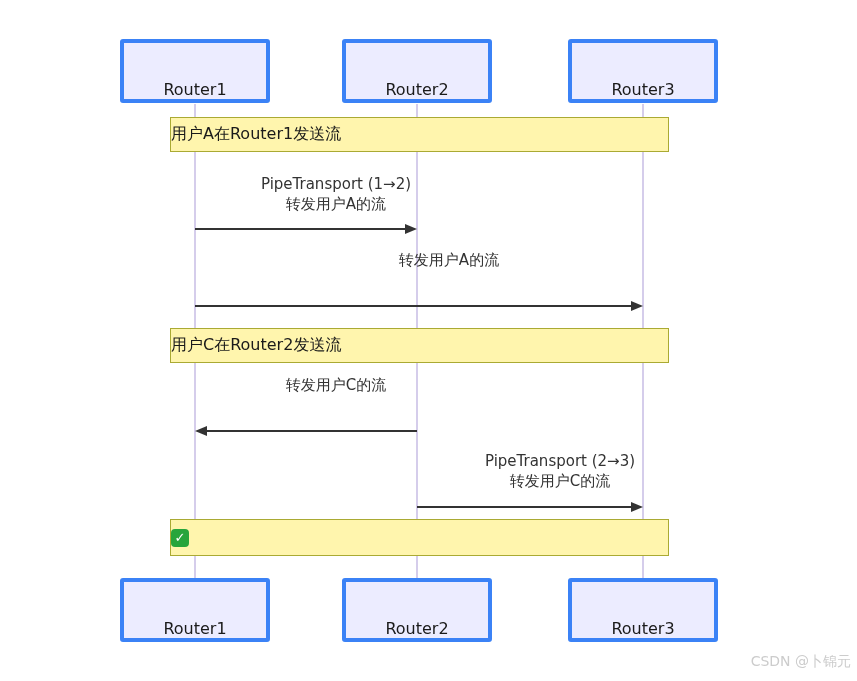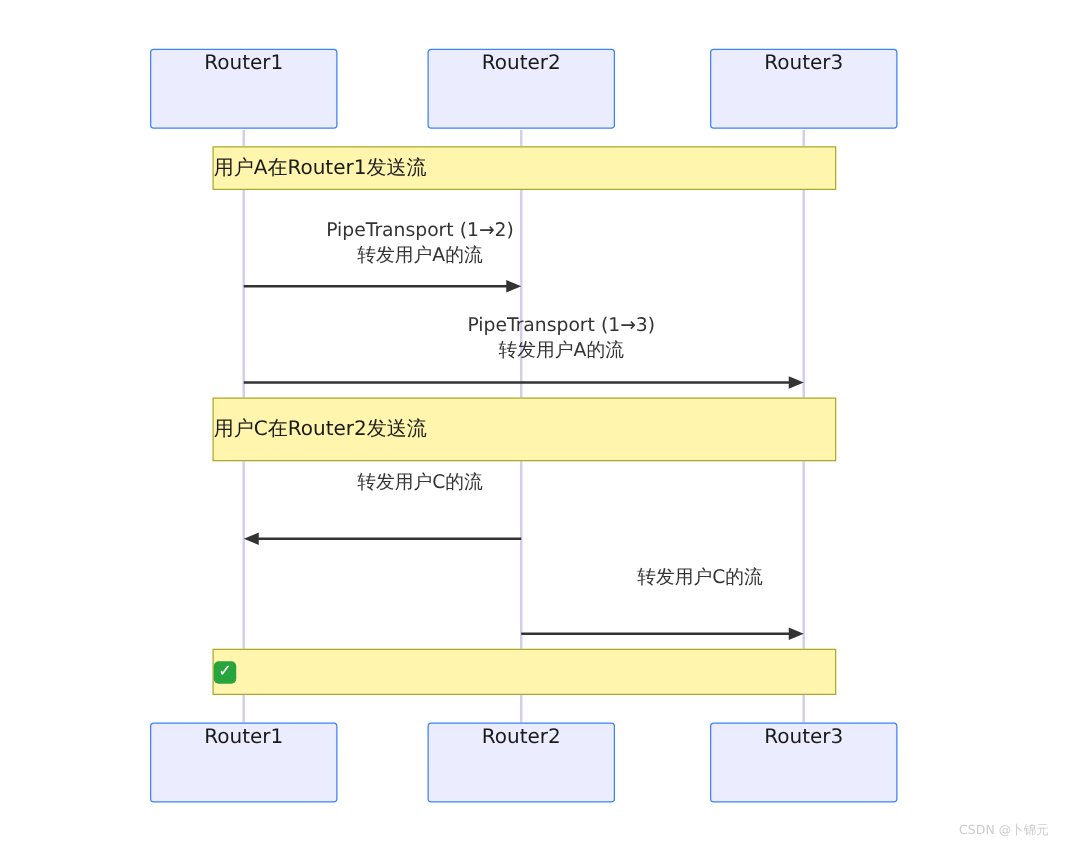--- a/index.html
+++ b/index.html
@@ -5,22 +5,22 @@
   html,body{margin:0;padding:0;background:#ffffff;}
   .stage{
     position:relative;width:857px;height:681px;background:#ffffff;overflow:hidden;
     font-family:"DejaVu Sans","Liberation Sans",sans-serif;color:#333333;
   }
   .lifeline{
     position:absolute;top:104px;height:474px;width:2px;background:#d5cdeb;
   }
   .actor{
     position:absolute;width:150px;height:64px;background:#ececff;
-    border:1px solid #3b82f6;border-radius:3px;
-    display:flex;align-items:flex-start;justify-content:center;
+    border:4px solid #3b82f6;border-radius:3px;
+    display:flex;align-items:flex-end;justify-content:center;
     font-size:16px;color:#1a1a1a;box-sizing:border-box;
   }
   .actor.top{top:39px;}
   .actor.bottom{top:578px;}
   .note{
     position:absolute;left:170px;width:499px;background:#fff5ad;
     border:1px solid #aaaa33;box-sizing:border-box;
     display:flex;align-items:center;justify-content:flex-start;gap:7px;
     font-size:16px;color:#1a1a1a;
   }
@@ -35,21 +35,21 @@
   .arrow .head{position:absolute;top:1px;width:0;height:0;
     border-top:5px solid transparent;border-bottom:5px solid transparent;}
   .arrow.right .head{right:0;border-left:12px solid #333333;}
   .arrow.left  .head{left:0;border-right:12px solid #333333;}
   .check-icon{
     display:inline-flex;align-items:center;justify-content:center;
     width:18px;height:18px;background:#27a53c;border-radius:4px;
     color:#ffffff;font-size:13px;font-weight:bold;line-height:1;
   }
   .watermark{
-    position:absolute;right:18px;bottom:10px;font-size:10px;color:#cccccc;
+    position:absolute;right:6px;bottom:10px;font-size:14px;color:#cccccc;
   }
 </style>
 </head>
 <body>
 
 <div class="stage">
 
   <div class="lifeline" style="left:194px"></div>
   <div class="lifeline" style="left:416px"></div>
   <div class="lifeline" style="left:642px"></div>
@@ -71,41 +71,41 @@
   <div class="msg-label" style="left:306px;top:174px">
     <div>PipeTransport (1→2)</div>
     <div>转发用户A的流</div>
   </div>
   <div class="arrow right" style="left:195px;top:223px;width:222px">
     <div class="shaft"></div>
     <div class="head"></div>
   </div>
 
   <div class="msg-label" style="left:419px;top:250px">
-    <div>PipeTransport (1→3)</div>
     <div>转发用户A的流</div>
   </div>
   <div class="arrow right" style="left:195px;top:300px;width:448px">
     <div class="shaft"></div>
     <div class="head"></div>
   </div>
 
-  <div class="note" style="top:318px;height:51px">
+  <div class="note" style="top:328px;height:35px">
     <span>用户C在Router2发送流</span>
   </div>
 
   <div class="msg-label" style="left:306px;top:375px">
     <div>转发用户C的流</div>
   </div>
   <div class="arrow left" style="left:195px;top:425px;width:222px">
     <div class="shaft"></div>
     <div class="head"></div>
   </div>
 
   <div class="msg-label" style="left:530px;top:451px">
+    <div>PipeTransport (2→3)</div>
     <div>转发用户C的流</div>
   </div>
   <div class="arrow right" style="left:417px;top:501px;width:226px">
     <div class="shaft"></div>
     <div class="head"></div>
   </div>
 
   <div class="note" style="top:519px;height:37px">
     <span class="check-icon">✓</span>
   </div>

